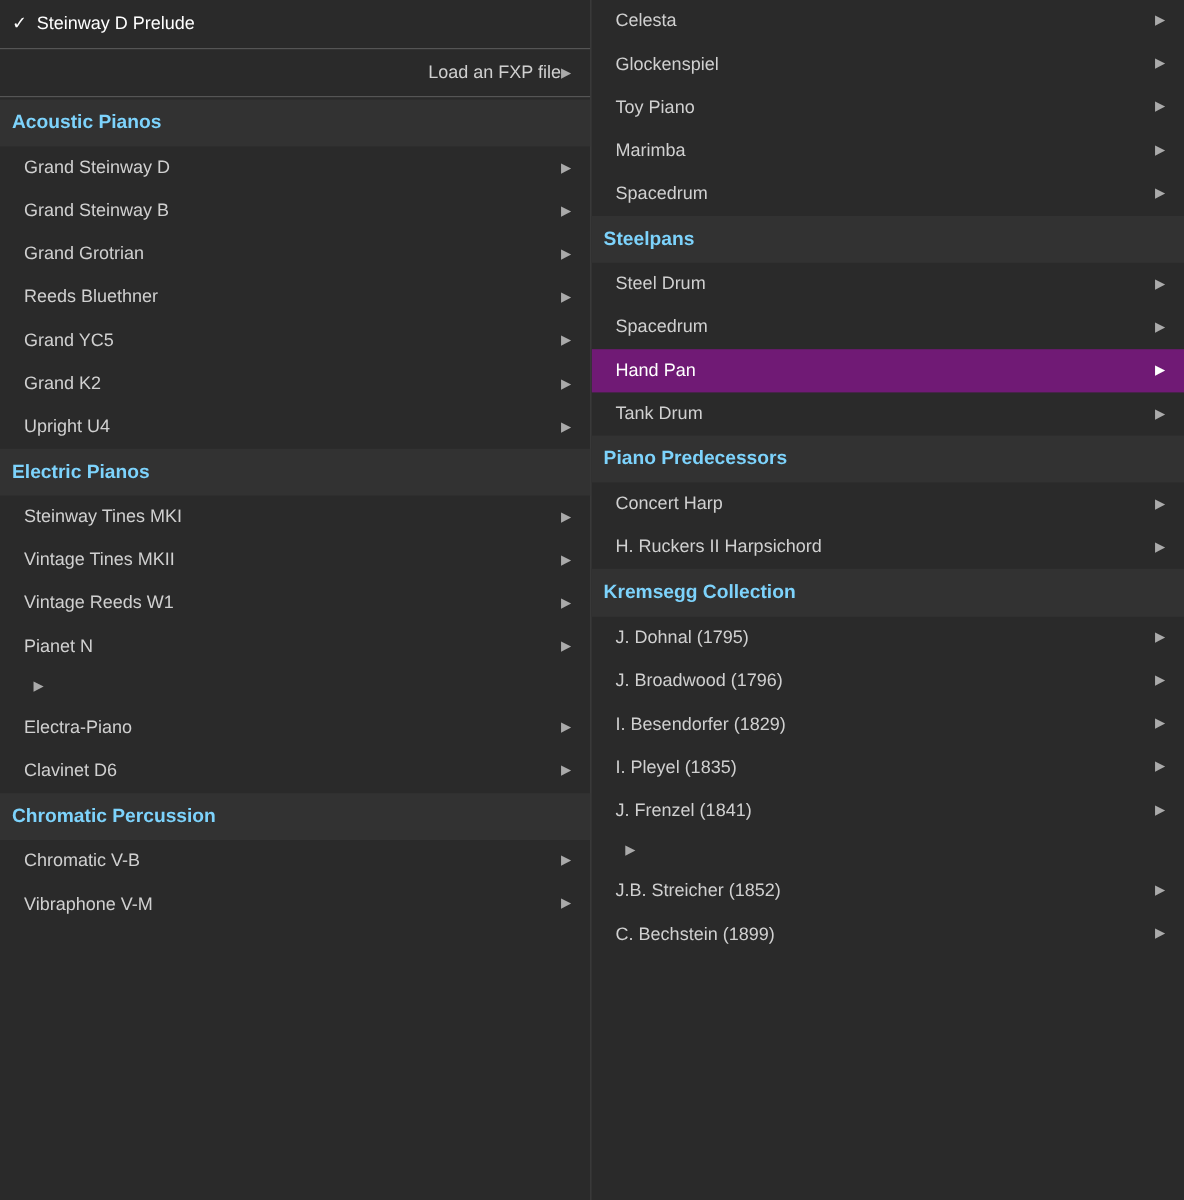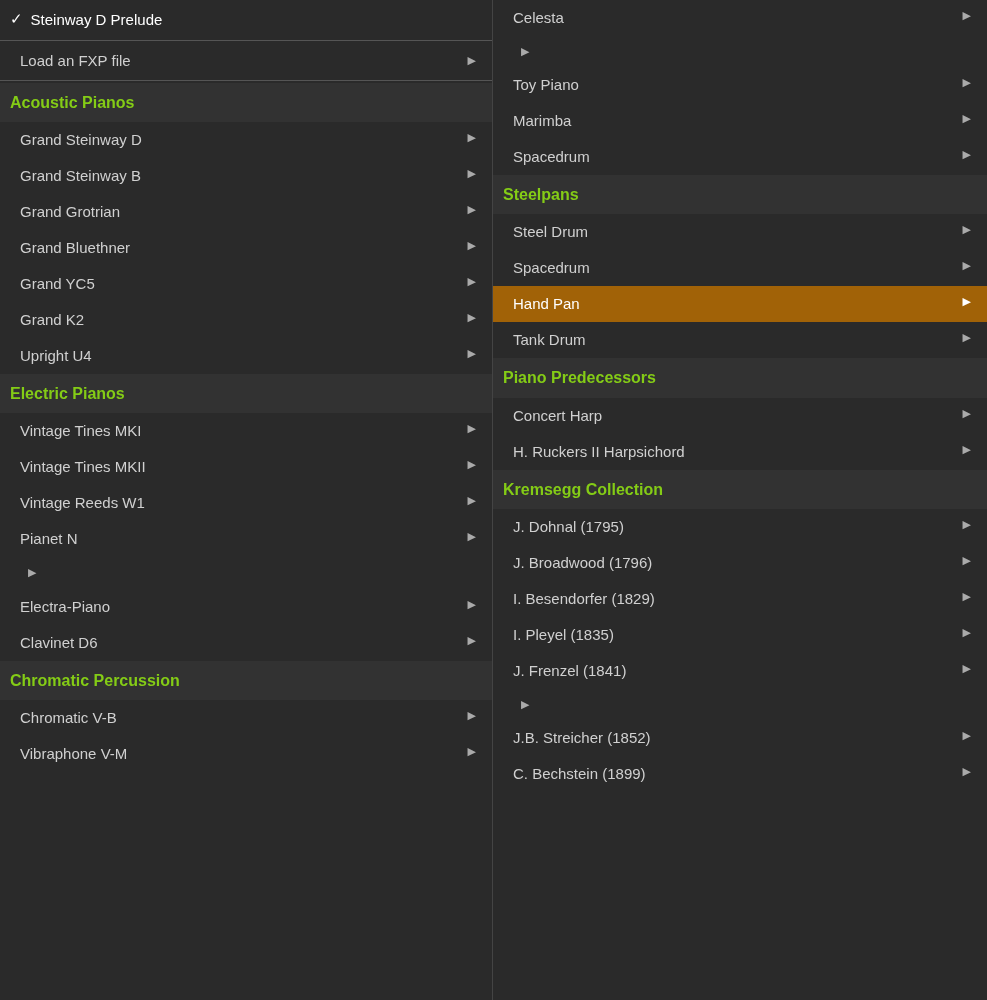--- a/index.html
+++ b/index.html
@@ -33,40 +33,41 @@
     }
 
     .right-column {
       width: 494px;
       background: #2a2a2a;
       overflow: hidden;
     }
 
     .menu-item {
       display: flex;
+      align-items: center;
       justify-content: space-between;
       padding: 9px 16px 9px 20px;
       cursor: pointer;
       color: #d0d0d0;
       font-size: 15px;
       line-height: 1.2;
       gap: 29px;
     }
 
     .menu-item.section-header {
       background: #323232;
-      color: #84cc16;
+      color: #7dd3fc;
       font-weight: bold;
       font-size: 16px;
       padding: 10px 16px 10px 10px;
       cursor: default;
     }
 
     .menu-item.highlighted {
-      background: #a16207;
+      background: #701a75;
       color: #ffffff;
     }
 
     .menu-item .arrow {
       font-size: 11px;
       color: #aaa;
       margin-left: 8px;
     }
 
     .menu-item .item-text {
@@ -83,21 +84,21 @@
       display: flex;
       align-items: center;
       padding: 10px 16px 10px 10px;
       color: #ffffff;
       font-size: 15px;
     }
 
     .load-fxp-row {
       display: flex;
       align-items: center;
-      justify-content: space-between;
+      justify-content: flex-end;
       padding: 9px 16px 9px 20px;
       color: #d0d0d0;
       font-size: 15px;
       cursor: pointer;
     }
   </style>
 </head>
 <body>
 
 <div class="menu-panel">
@@ -128,42 +129,42 @@
     </div>
     <div class="menu-item">
       <span class="item-text">Grand Steinway B</span>
       <span class="arrow">▶</span>
     </div>
     <div class="menu-item">
       <span class="item-text">Grand Grotrian</span>
       <span class="arrow">▶</span>
     </div>
     <div class="menu-item">
-      <span class="item-text">Grand Bluethner</span>
+      <span class="item-text">Reeds Bluethner</span>
       <span class="arrow">▶</span>
     </div>
     <div class="menu-item">
       <span class="item-text">Grand YC5</span>
       <span class="arrow">▶</span>
     </div>
     <div class="menu-item">
       <span class="item-text">Grand K2</span>
       <span class="arrow">▶</span>
     </div>
     <div class="menu-item">
       <span class="item-text">Upright U4</span>
       <span class="arrow">▶</span>
     </div>
 
     <div class="menu-item section-header">
       <span>Electric Pianos</span>
     </div>
 
     <div class="menu-item">
-      <span class="item-text">Vintage Tines MKI</span>
+      <span class="item-text">Steinway Tines MKI</span>
       <span class="arrow">▶</span>
     </div>
     <div class="menu-item">
       <span class="item-text">Vintage Tines MKII</span>
       <span class="arrow">▶</span>
     </div>
     <div class="menu-item">
       <span class="item-text">Vintage Reeds W1</span>
       <span class="arrow">▶</span>
     </div>
@@ -198,20 +199,21 @@
 
   </div>
 
   <div class="right-column">
 
     <div class="menu-item">
       <span class="item-text">Celesta</span>
       <span class="arrow">▶</span>
     </div>
     <div class="menu-item">
+      <span class="item-text">Glockenspiel</span>
       <span class="arrow">▶</span>
     </div>
     <div class="menu-item">
       <span class="item-text">Toy Piano</span>
       <span class="arrow">▶</span>
     </div>
     <div class="menu-item">
       <span class="item-text">Marimba</span>
       <span class="arrow">▶</span>
     </div>

